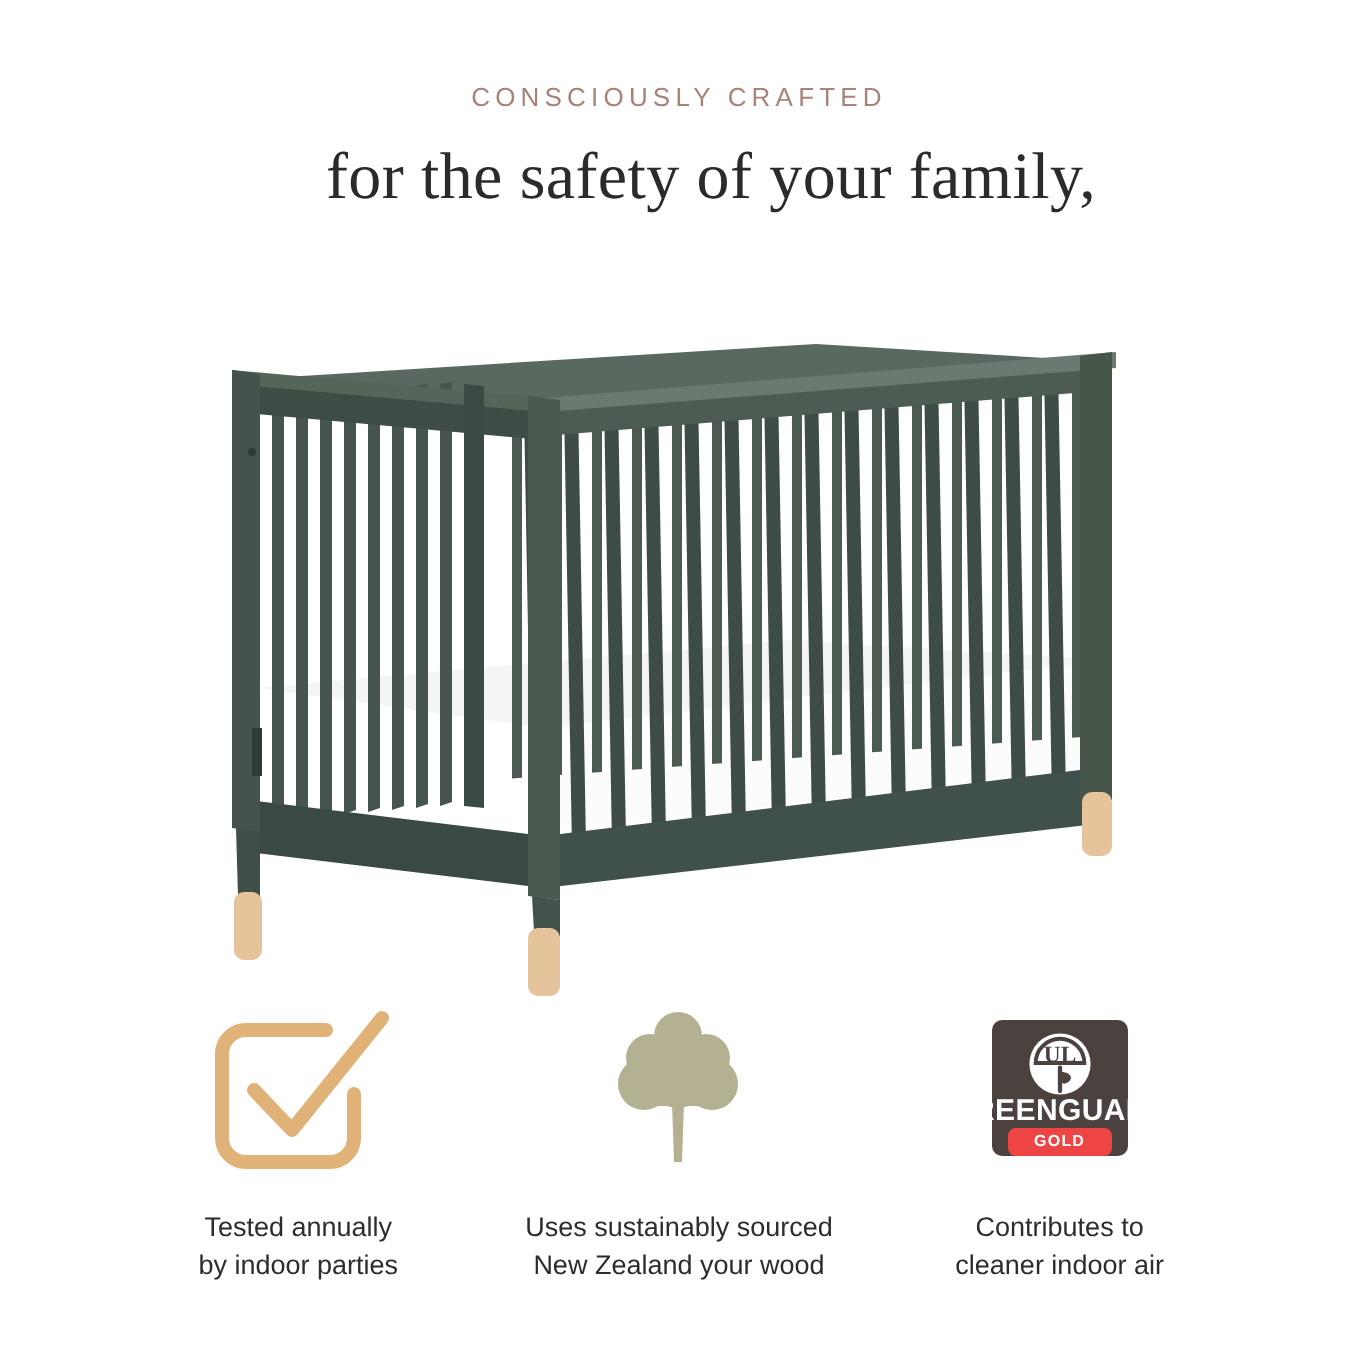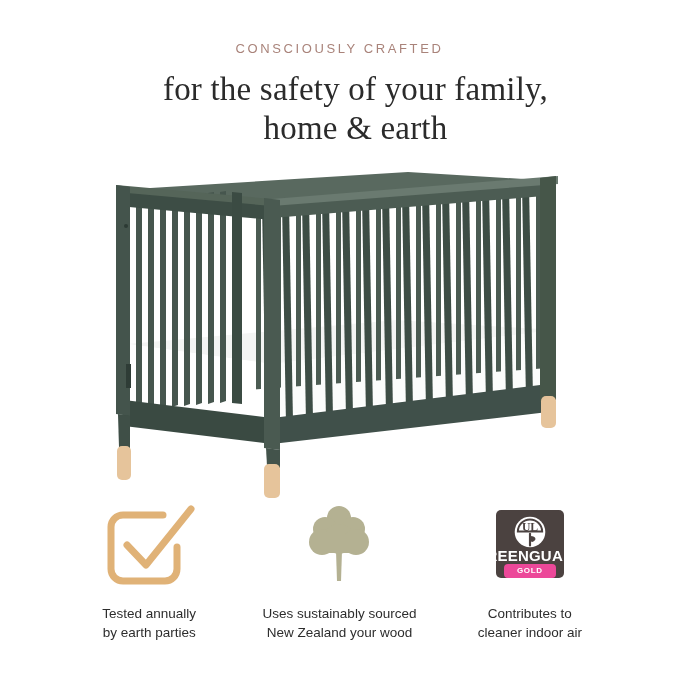--- a/index.html
+++ b/index.html
@@ -122,21 +122,21 @@
     color: #ffffff;
     letter-spacing: 0.2px;
     line-height: 11px;
     margin-top: 0px;
   }
   .gg-gold-band {
     margin-top: 2.5px;
     width: 52px;
     height: 14px;
     border-radius: 4px;
-    background: #ec4899;
+    background: #ef4444;
     display: flex;
     align-items: center;
     justify-content: center;
   }
   .gg-gold {
     font-family: "Liberation Sans", sans-serif;
     font-size: 8px;
     font-weight: bold;
     color: #ffffff;
     letter-spacing: 0.6px;
@@ -144,21 +144,20 @@
 </style>
 </head>
 <body>
 
 <div id="page">
 
   <div class="eyebrow">Consciously Crafted</div>
 
   <div class="headline">
     <span class="headline-line">for the safety of your family,</span>
-    <span class="headline-line">home &amp; earth</span>
   </div>
 
   <div id="crib-figure">
     <svg viewBox="0 0 492 330" xmlns="http://www.w3.org/2000/svg">
       <defs>
         <clipPath id="farSlatClip">
 
           <polygon points="150,42 452,20 452,200 150,222"></polygon>
         </clipPath>
         <clipPath id="rightSlatClip">
@@ -264,21 +263,21 @@
     <div class="feature">
       <div class="feature-icon">
         <svg width="96" height="86" viewBox="0 0 96 86">
 
           <path d="M62 14 H22 a12 12 0 0 0 -12 12 V68 a12 12 0 0 0 12 12 H64 a12 12 0 0 0 12 -12 V46" fill="none" stroke="#e0b277" stroke-width="7" stroke-linecap="round" stroke-linejoin="round"></path>
 
           <path d="M26 44 L45 64 L90 8" fill="none" stroke="#e0b277" stroke-width="7" stroke-linecap="round" stroke-linejoin="round"></path>
         </svg>
       </div>
       <div class="feature-caption">Tested annually
-by earth parties</div>
+by indoor parties</div>
     </div>
 
     <div class="feature">
       <div class="feature-icon">
         <svg width="70" height="86" viewBox="0 0 70 86">
           <g fill="#b4b192">
 
             <circle cx="35" cy="17" r="12"></circle>
             <circle cx="21" cy="28" r="12"></circle>
             <circle cx="49" cy="28" r="12"></circle>

